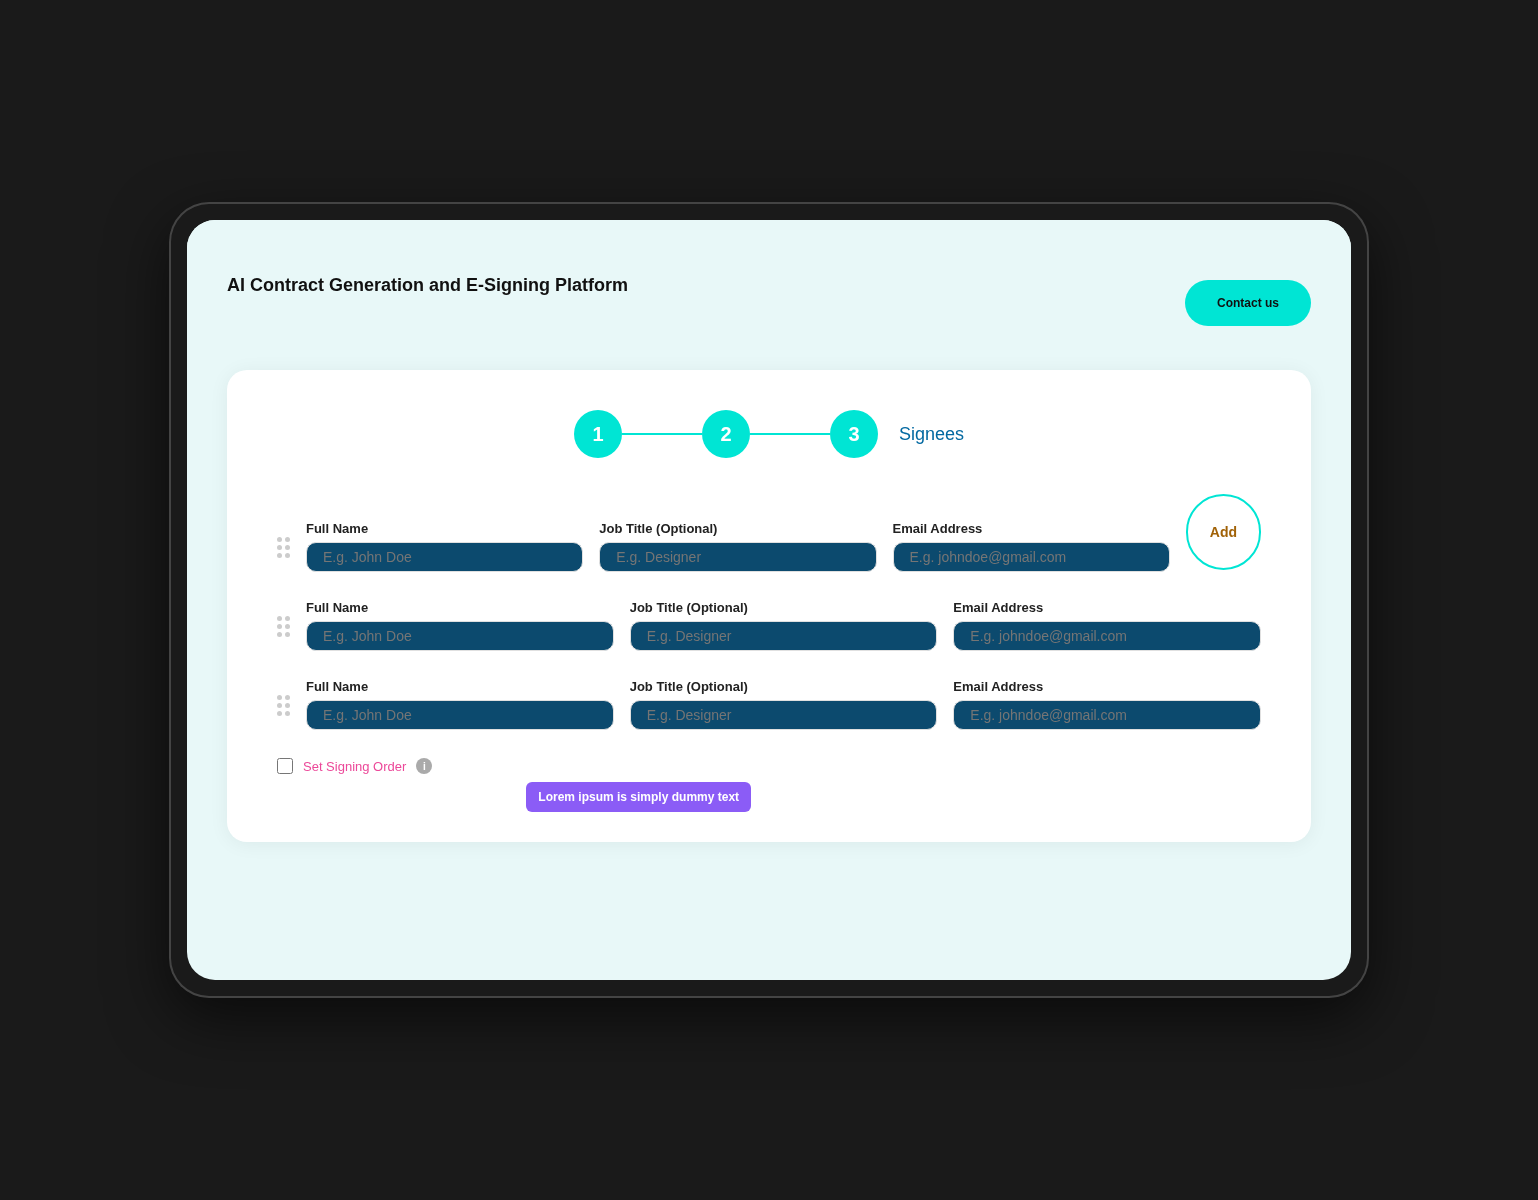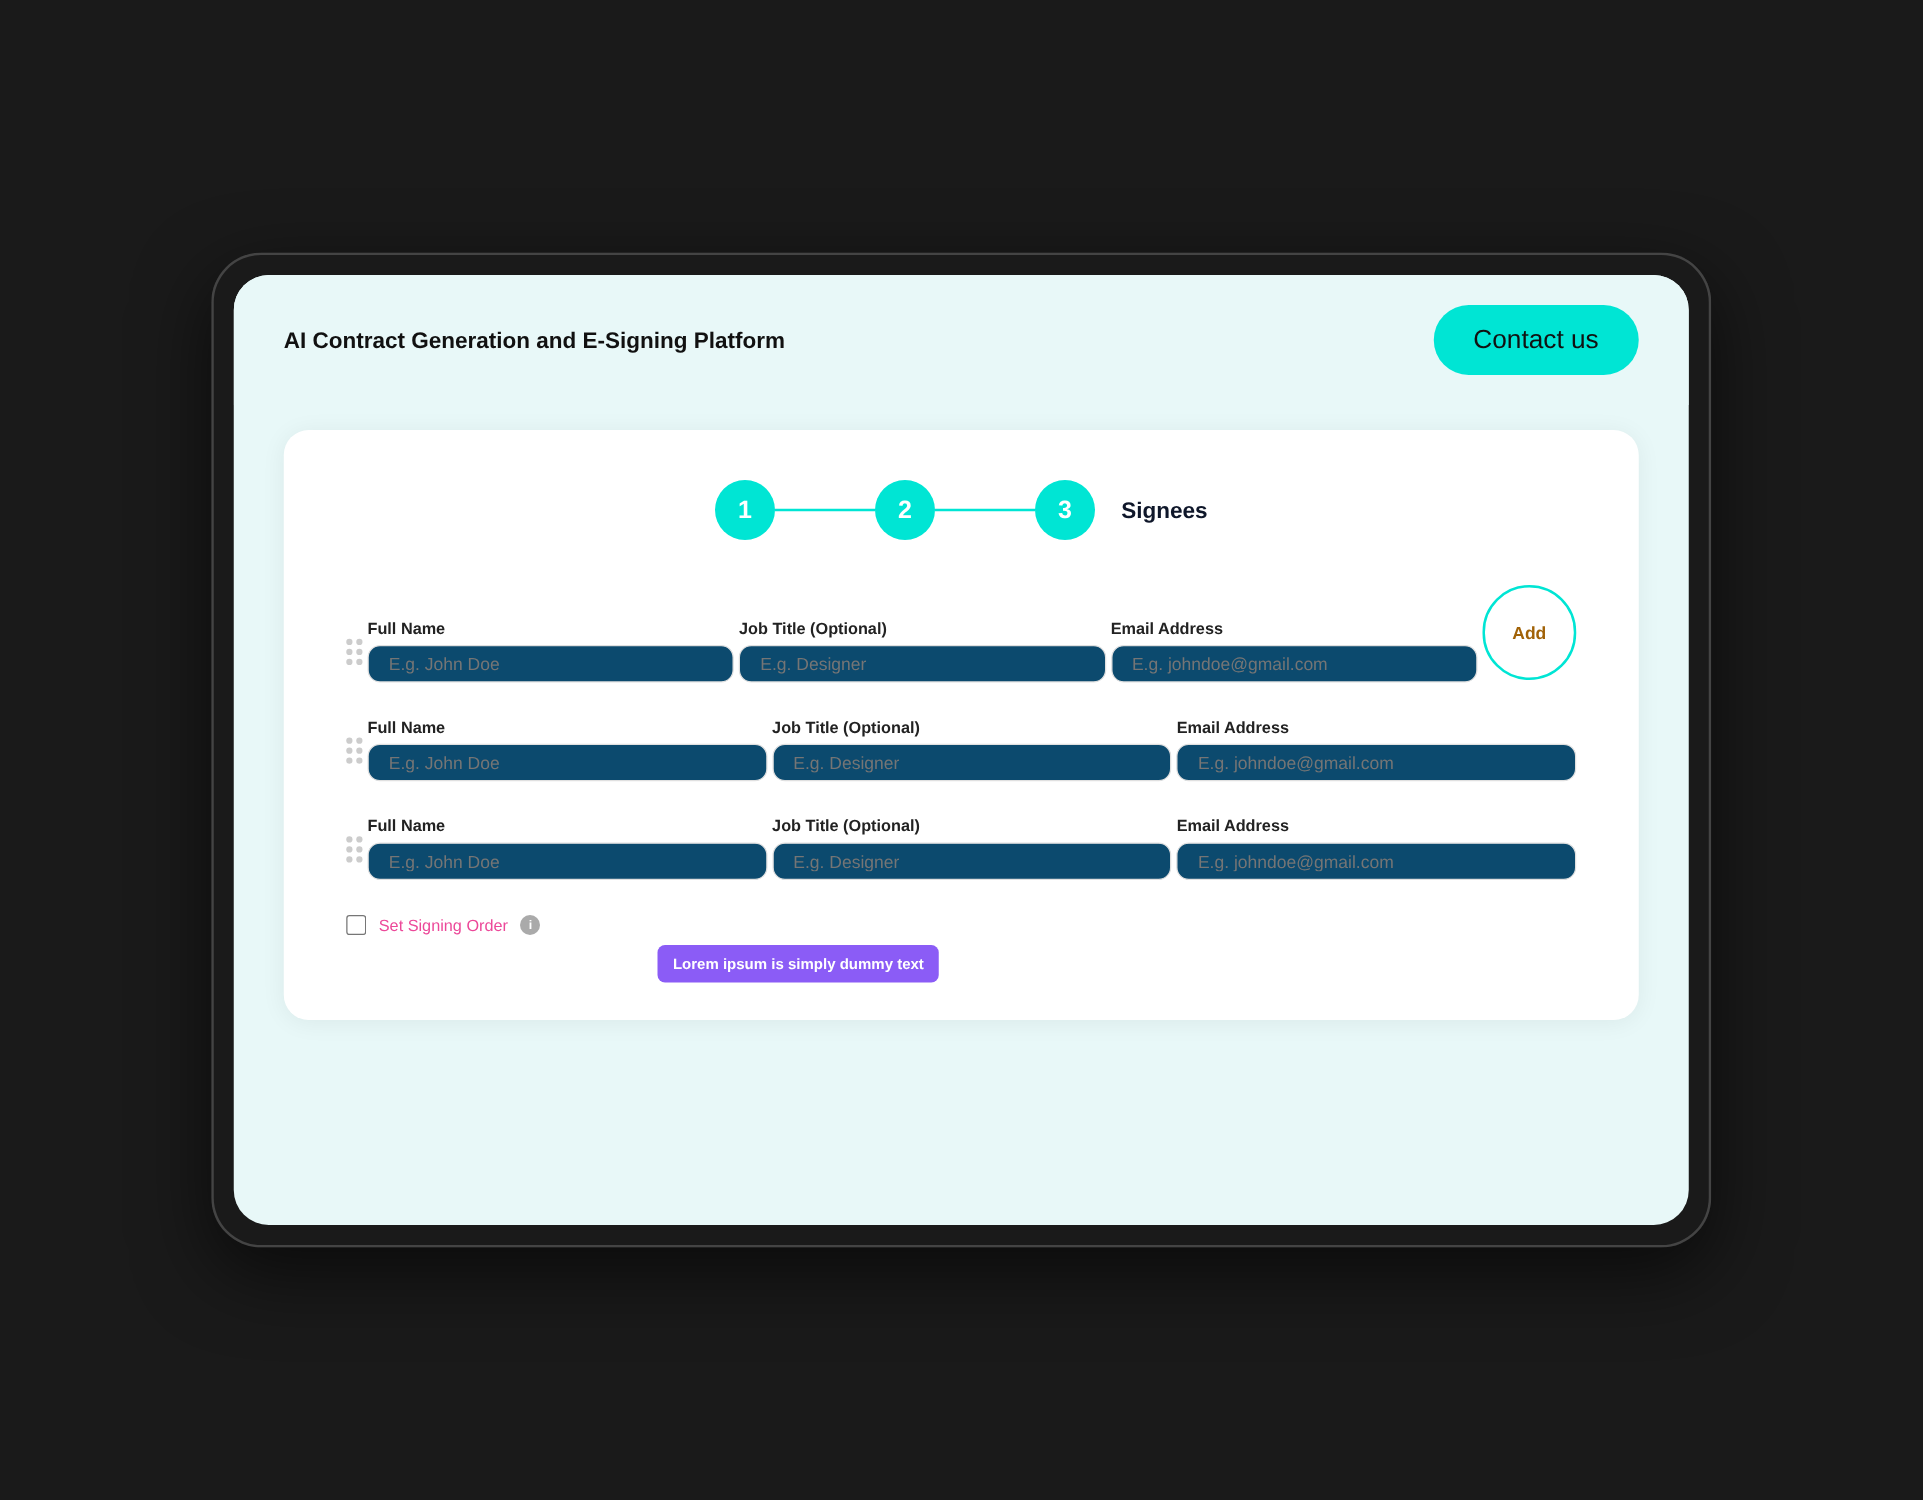--- a/index.html
+++ b/index.html
@@ -47,24 +47,25 @@
       font-weight: 700;
       color: #111;
     }
 
     .contact-btn {
       background: #00e5d4;
       color: #111;
       border: none;
       border-radius: 50px;
       padding: 16px 32px;
-      font-size: 21px;
-      font-weight: 400;
+      font-size: 12px;
+      font-weight: 700;
       cursor: pointer;
       white-space: nowrap;
+      margin-top: 36px;
     }
 
     
     .main-content {
       flex: 1;
       padding: 20px 40px 30px;
       overflow-y: auto;
     }
 
     .form-card {
@@ -108,31 +109,32 @@
 
     .step-line {
       width: 80px;
       height: 2px;
       background: #00e5d4;
       flex-shrink: 0;
     }
 
     .step-label {
       font-size: 18px;
-      font-weight: 700;
-      color: #0f172a;
+      font-weight: 400;
+      color: #0369a1;
       margin-left: 21px;
     }
 
     
     .signee-row {
       display: flex;
       align-items: flex-end;
-      gap: 4px;
+      gap: 16px;
       margin-bottom: 28px;
+      justify-content: flex-end;
     }
 
     .drag-handle {
       display: grid;
       grid-template-columns: 1fr 1fr;
       gap: 3px;
       padding-bottom: 14px;
       cursor: grab;
       flex-shrink: 0;
     }

